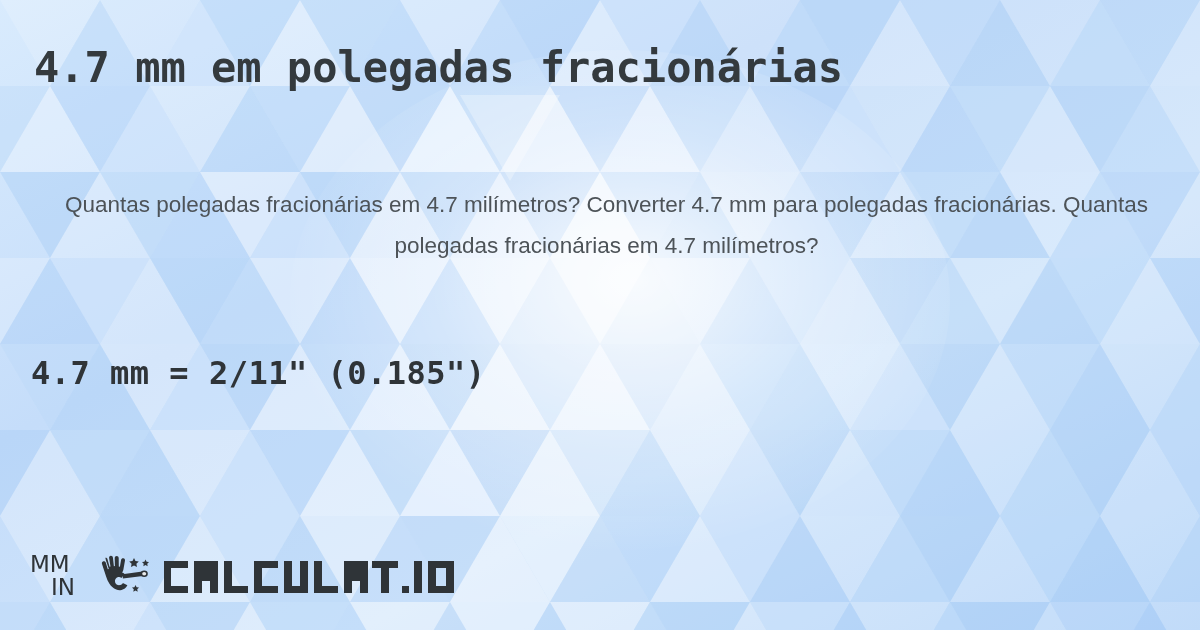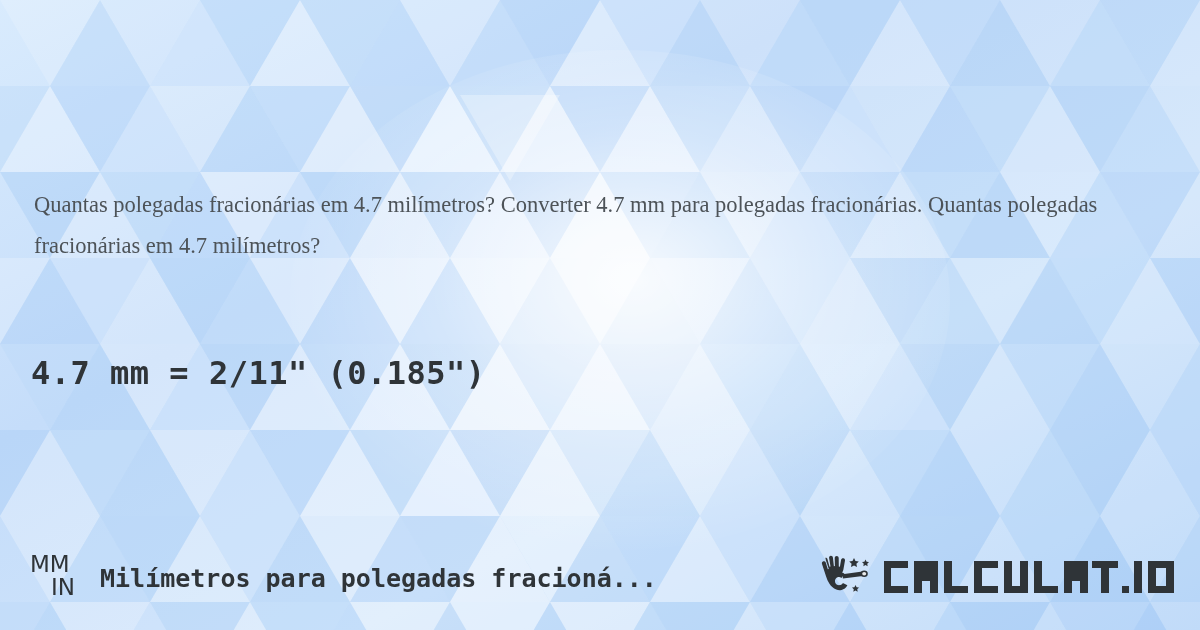--- a/index.html
+++ b/index.html
@@ -55,26 +55,26 @@
     color: #343a3e;
     white-space: nowrap;
   }
 
   #intro-paragraph {
     position: absolute;
     left: 34px;
     top: 184px;
     width: 1145px;
     margin: 0;
-    font-family: Liberation Serif, serif;
+    font-family: Liberation Sans, sans-serif;
     font-size: 22.5px;
     font-weight: normal;
     line-height: 41px;
     color: #4d5358;
-    text-align: left;
+    text-align: center;
   }
 
   #result-line {
     position: absolute;
     left: 31px;
     top: 352px;
     margin: 0;
     font-family: "DejaVu Sans Mono", "Liberation Mono", monospace;
     font-size: 32px;
     font-weight: bold;
@@ -394,33 +394,33 @@
     </g>
 
     <ellipse cx="620" cy="300" rx="330" ry="250" fill="url(#glow)"></ellipse>
     <polygon points="600,172 700,344 500,344" fill="#ffffff" opacity="0.30"></polygon>
     <polygon points="600,516 700,344 500,344" fill="#ffffff" opacity="0.22"></polygon>
     <polygon points="460,95 560,95 510,181" fill="#ffffff" opacity="0.30"></polygon>
   </svg>
 
   <div id="content">
 
+    <h1 id="page-title">4.7 mm em polegadas fracionárias</h1>
 
     <p id="intro-paragraph">Quantas polegadas fracionárias em 4.7 milímetros? Converter 4.7 mm para polegadas fracionárias. Quantas polegadas fracionárias em 4.7 milímetros?</p>
 
     <div id="result-line">4.7 mm = 2/11" (0.185")</div>
 
     <div id="footer">
 
       <div id="mmin-icon">
         <span class="mm">MM</span>
         <span class="in">IN</span>
       </div>
 
-      <div id="footer-label">Milímetros para polegadas fracioná...</div>
 
       <div id="brand">
 
         <svg id="wand-icon" viewBox="0 0 56 46" xmlns="http://www.w3.org/2000/svg">
           <g fill="#2f3438">
 
             <path d="M5.2 4.0c1.0-0.5 2.0 0.1 2.3 1.2l2.0 7.6 1.0-0.3-1.4-8.4c-0.2-1.2 0.6-2.2 1.7-2.3 1.1-0.1 2.0 0.7 2.1 1.8l1.0 8.6 1.0-0.1-0.2-8.1c0-1.2 0.9-2.1 2.0-2.1 1.1 0 2.0 0.9 2.0 2.1l0.1 8.5 1.1 0.2 1.2-6.9c0.2-1.1 1.2-1.8 2.3-1.6 1.1 0.2 1.8 1.2 1.6 2.3l-1.6 9.0c-0.2 1.0-0.5 1.9-1.1 2.7l-0.3 0.4c1.0 0.2 1.9 0.7 2.6 1.5l-3.2 3.8c-0.9-0.8-2.1-1.1-3.3-0.8-2.3 0.6-3.6 2.9-3.0 5.1 0.6 2.2 2.9 3.5 5.2 2.9 1.2-0.3 2.1-1.1 2.6-2.1l4.5 2.2c-0.6 1.3-1.5 2.4-2.6 3.2l0.1 0.2c-1.3 0.9-2.9 1.5-4.6 1.6-1.3 0.1-2.7-0.1-4.0-0.6-3.0-1.1-5.3-3.3-7.0-6.0-1.4-2.2-2.4-4.7-3.2-7.2L2.0 9.9c-0.4-1.1 0.2-2.3 1.3-2.6 1.1-0.3 2.2 0.3 2.5 1.4l2.0 6.6 1.0-0.2L5.9 6.3C5.6 5.4 5.9 4.4 5.2 4.0z"></path>
 
             <path d="M22.4 20.3 L42.4 17.6 L42.9 21.9 L22.9 24.6 Z"></path>
 

